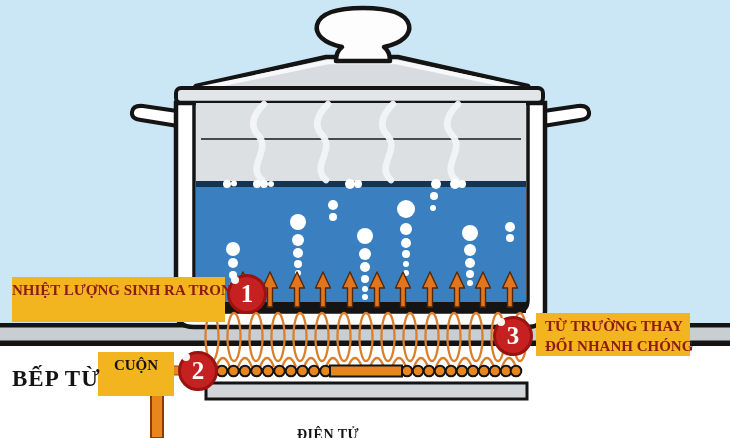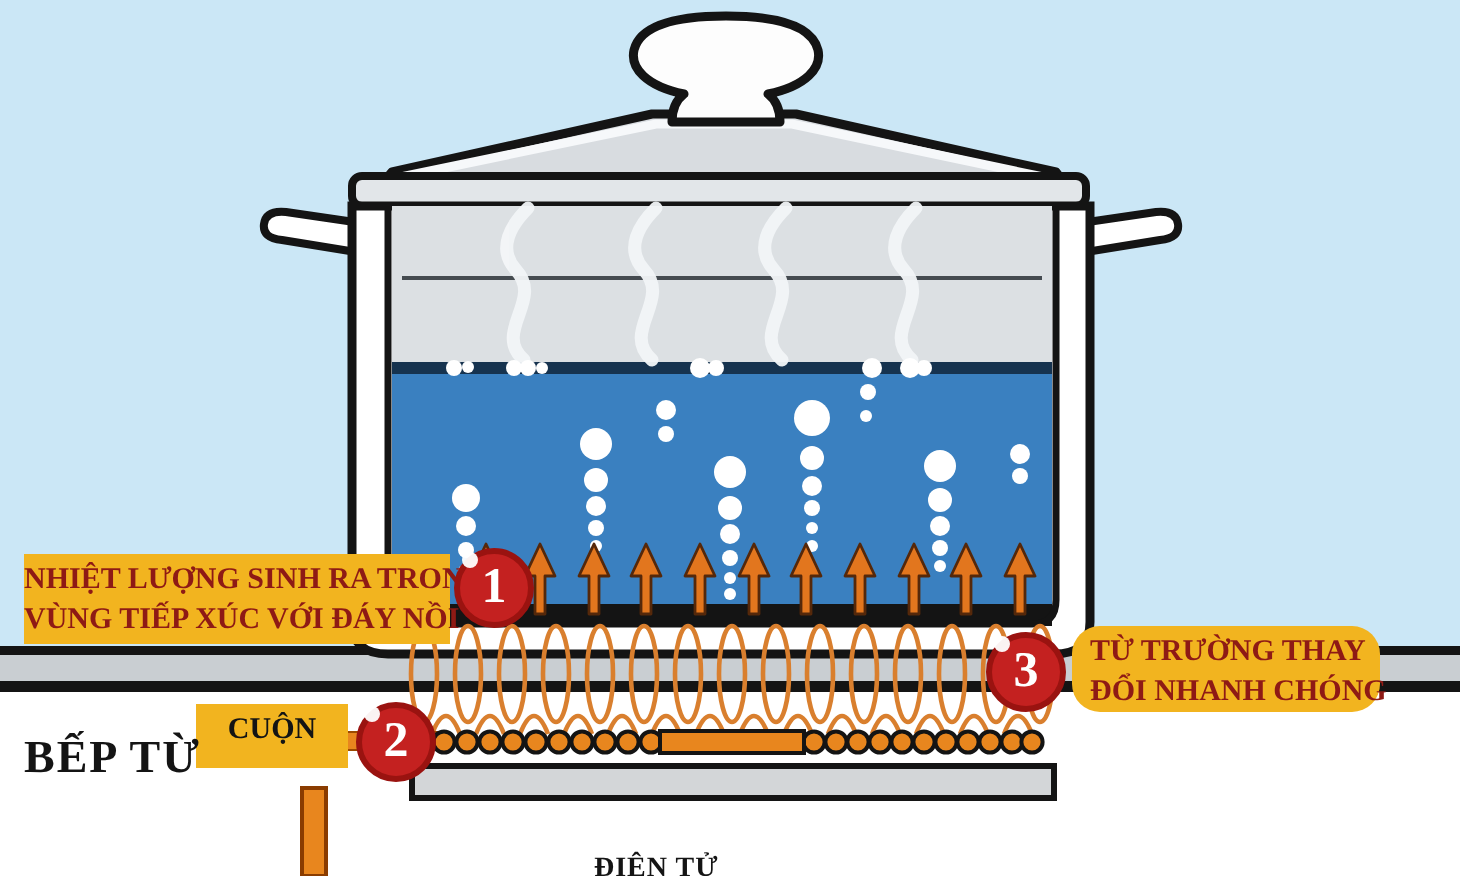--- a/index.html
+++ b/index.html
@@ -10,22 +10,22 @@
     background:#fff;
   }
   .stage svg{position:absolute;left:0;top:0;z-index:1;}
 
   .callout{
     position:absolute;background:#f2b41f;color:#8e1a15;
     font-weight:bold;z-index:4;box-sizing:border-box;
   }
   .callout .ln{display:block;white-space:nowrap;}
   .callout-heat{left:12px;top:277px;width:213px;height:45px;font-size:15px;line-height:20px;text-align:center;padding-top:3px;}
-  .callout-field{left:536px;top:313px;width:154px;height:43px;font-size:15px;line-height:20px;padding:3px 0 0 9px;border-radius:14px;}
-  .callout-coil{left:98px;top:352px;width:76px;height:32px;font-size:15px;line-height:20px;color:#141414;text-align:center;padding-top:3px;}
+  .callout-field{left:536px;top:313px;width:154px;height:43px;font-size:15px;line-height:20px;padding:3px 0 0 9px;}
+  .callout-coil{left:98px;top:352px;width:76px;height:44px;font-size:15px;line-height:20px;color:#141414;text-align:center;padding-top:3px;}
 
   .badge{
     position:absolute;width:40px;height:40px;border-radius:50%;
     background:#c42120;border:3px solid #9a1310;box-sizing:border-box;
     color:#fff;font-weight:bold;font-size:25px;line-height:33px;text-align:center;
     z-index:5;
   }
   .badge::before{
     content:"";position:absolute;left:1px;top:-1px;width:8px;height:8px;
     border-radius:50%;background:#ffffff;opacity:.95;
@@ -203,21 +203,20 @@
       <rect x="206" y="383" width="321" height="16" fill="#d3d6d8" stroke="#141414" stroke-width="3"></rect>
     </g>
 
     <g>
       <rect x="151" y="394" width="12" height="44" fill="#e8861e" stroke="#8a3c00" stroke-width="2"></rect>
     </g>
   </svg>
 
   <div class="callout callout-heat">
     <span class="ln">NHIỆT LƯỢNG SINH RA TRONG</span>
-    <span class="ln">VÙNG TIẾP XÚC VỚI ĐÁY NỒI</span>
   </div>
   <div class="badge" style="left:227px;top:274px;">1</div>
 
   <div class="callout callout-coil">
     <span class="ln">CUỘN</span>
   </div>
   <div class="badge" style="left:178px;top:351px;">2</div>
 
   <div class="callout callout-field">
     <span class="ln">TỪ TRƯỜNG THAY</span>

